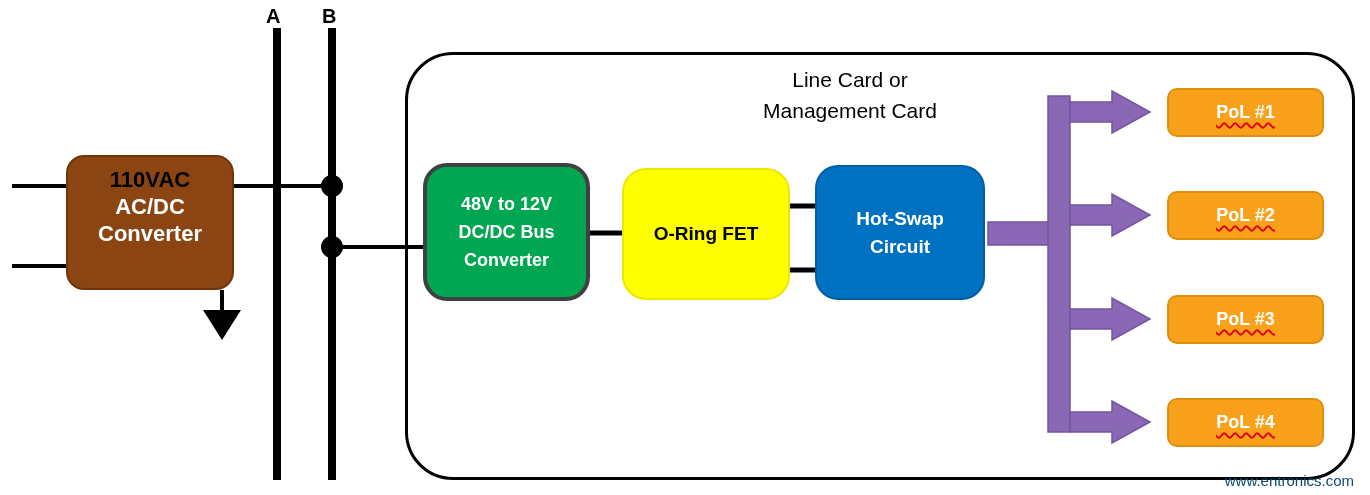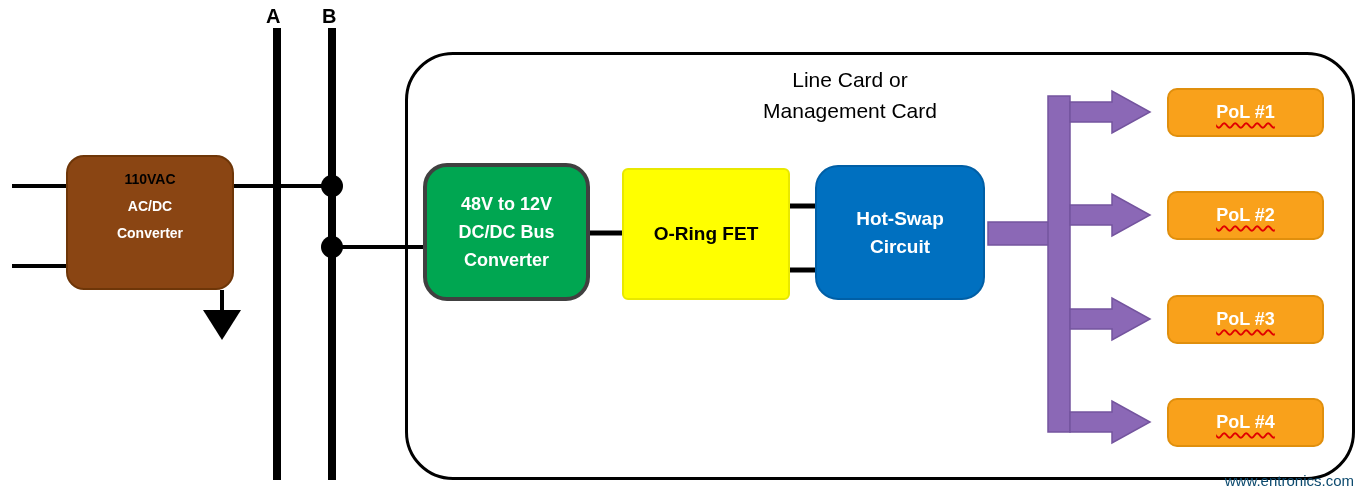--- a/index.html
+++ b/index.html
@@ -51,40 +51,40 @@
   }
   .converter {
     left: 66px; top: 155px;
     width: 168px; height: 135px;
     background: #8A4513;
     border: 2px solid #6e3608;
     border-radius: 18px;
     justify-content: flex-start;
     padding-top: 9px;
     color: #ffffff;
-    font-size: 14px;
+    font-size: 22px;
     line-height: 27px;
   }
   .conv-voltage { color: #000000; }
   .dcdc {
     left: 423px; top: 163px;
     width: 167px; height: 138px;
     background: #00A651;
     border: 4px solid #404040;
     border-radius: 24px;
     color: #ffffff;
     font-size: 18px;
     line-height: 28px;
   }
   .oring {
     left: 622px; top: 168px;
     width: 168px; height: 132px;
     background: #FFFF00;
     border: 2px solid #e8e800;
-    border-radius: 6px;
+    border-radius: 24px;
     color: #000000;
     font-size: 19px;
   }
   .hotswap {
     left: 815px; top: 165px;
     width: 170px; height: 135px;
     background: #0070C0;
     border: 2px solid #005fa6;
     border-radius: 23px;
     color: #ffffff;

